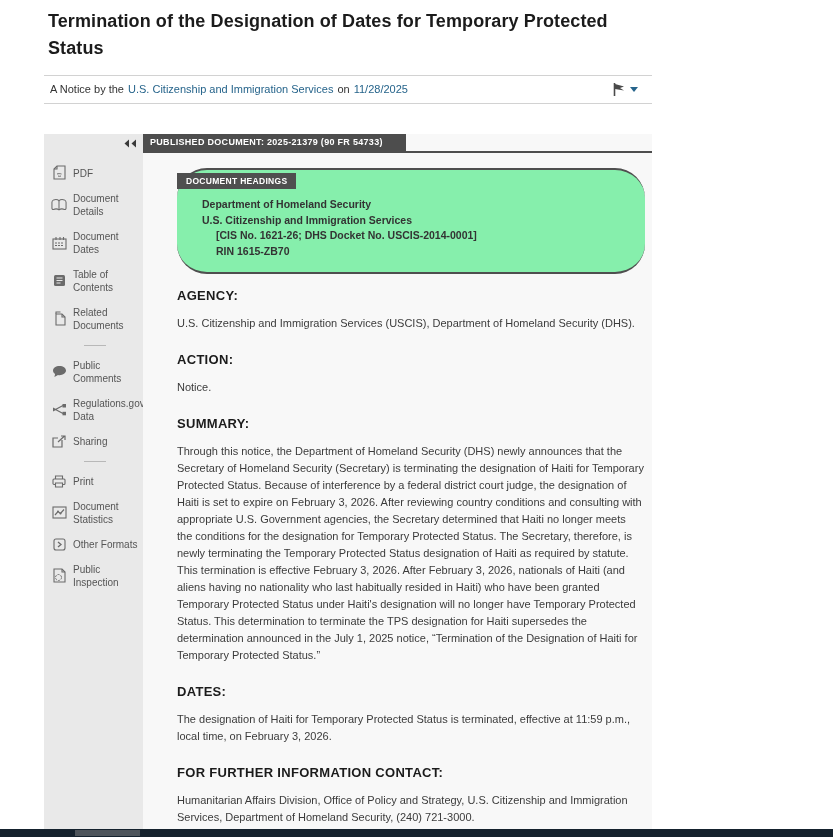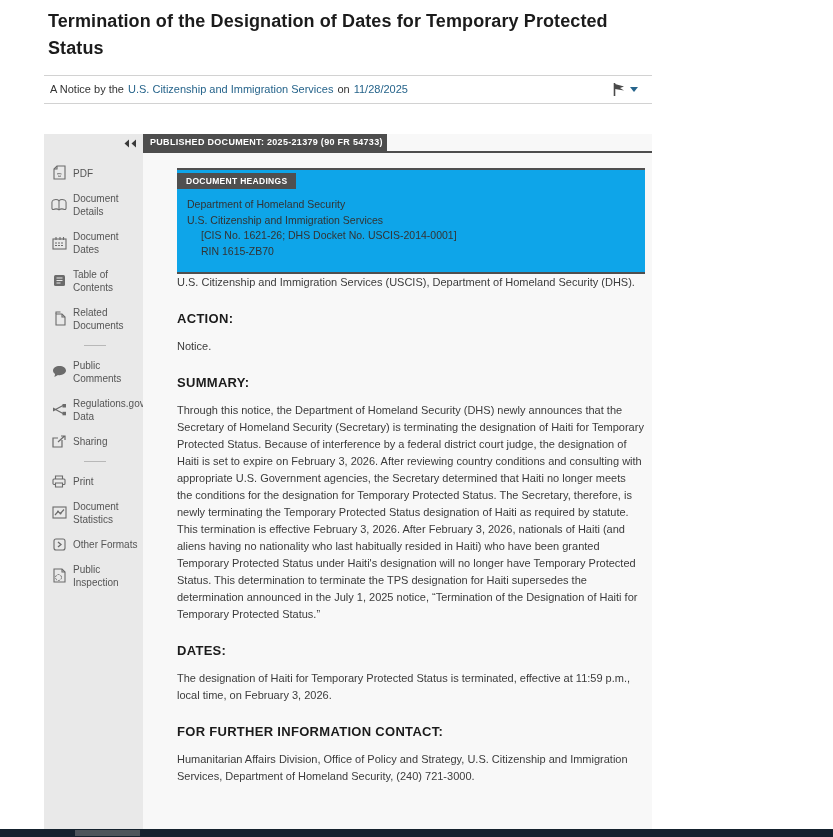--- a/index.html
+++ b/index.html
@@ -28,27 +28,27 @@
   .nav { margin-top:26px; }
   .nav-item { display:flex; gap:6px; align-items:center; padding:6px 2px 6px 7px;
     font-size:10px; color:#555; line-height:1.3; cursor:pointer; }
   .nav-item .ic { width:16px; flex-shrink:0; display:flex; justify-content:center; margin-top:-1px; }
   .nav-divider { border:none; border-top:1px solid #b8b8b8; width:22px; margin:7px 0 7px 40px; }
 
   
   .doc { flex:1; background:#f8f8f8; position:relative; }
   .pub-row { border-bottom:2px solid #4d4d4d; line-height:0; }
   .pub-label { display:inline-block; background:#4d4d4d; color:#fff; font-size:9px; font-weight:bold;
-    letter-spacing:.3px; padding:3px 4px 3px 7px; line-height:1.2; }
+    letter-spacing:.3px; padding:3px 23px 3px 7px; line-height:1.2; }
   .doc-inner { padding:15px 7px 0 34px; }
 
-  .headings-box { background:#0ea5e9; border-top:2px solid #4f4f4f; border-bottom:2px solid #4f4f4f; }
+  .headings-box { background:#86efac; border-top:2px solid #4f4f4f; border-bottom:2px solid #4f4f4f;border-radius:30px; }
   .headings-tab { display:inline-block; background:#4f4f4f; color:#fff; font-size:8.5px; font-weight:bold;
     letter-spacing:.3px; padding:3px 9px; line-height:1.2; }
-  .headings-body { padding:8px 10px 12px 10px; font-size:10.5px; line-height:1.5; color:#333; font-weight:normal; }
+  .headings-body { padding:8px 10px 12px 25px; font-size:10.5px; line-height:1.5; color:#333; font-weight:bold; }
   .headings-body .indent { padding-left:14px; }
 
   .section h2 { font-size:13px; font-weight:bold; color:#1b1b1b; letter-spacing:.3px; margin:20px 0 12px; }
   .section .first-h { margin-top:14px; }
   .section p { font-size:11px; line-height:17px; color:#3b3b3b; max-width:467px; margin:0; }
 
   
   .footer-bar { position:absolute; left:0; right:0; bottom:0; height:8px; background:#15222e; }
   .footer-notch { position:absolute; left:75px; bottom:1px; width:65px; height:6px; background:#4d545b; }
 
@@ -235,20 +235,21 @@
         <span class="headings-tab">DOCUMENT HEADINGS</span>
         <div class="headings-body">
           <div>Department of Homeland Security</div>
           <div>U.S. Citizenship and Immigration Services</div>
           <div class="indent">[CIS No. 1621-26; DHS Docket No. USCIS-2014-0001]</div>
           <div class="indent">RIN 1615-ZB70</div>
         </div>
       </div>
 
       <div class="section">
+        <h2 class="first-h">AGENCY:</h2>
         <p>U.S. Citizenship and Immigration Services (USCIS), Department of Homeland Security (DHS).</p>
       </div>
 
       <div class="section">
         <h2>ACTION:</h2>
         <p>Notice.</p>
       </div>
 
       <div class="section">
         <h2>SUMMARY:</h2>

